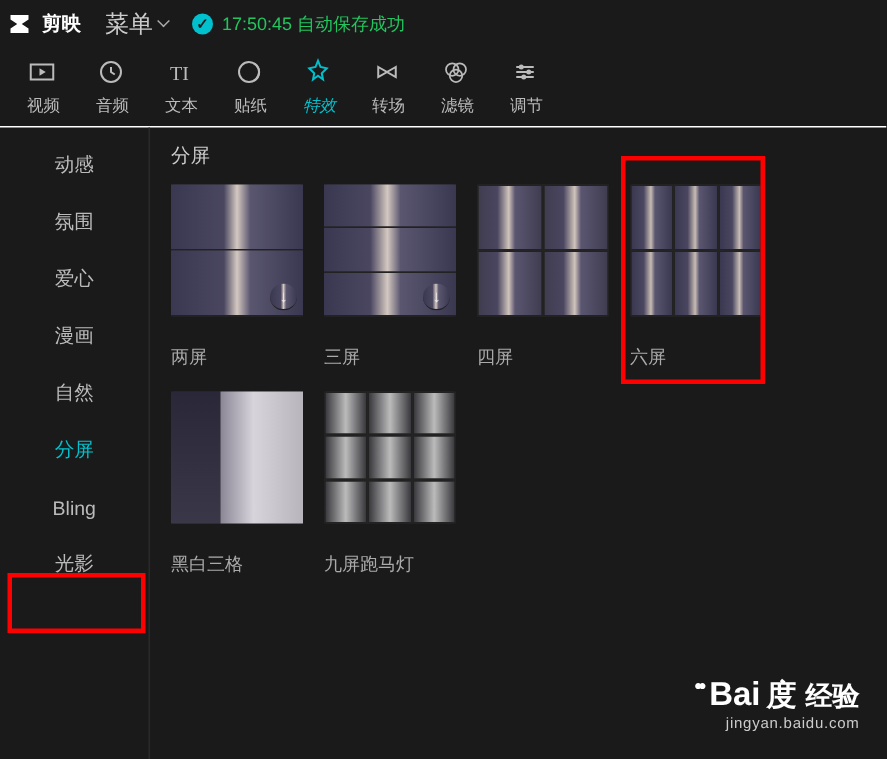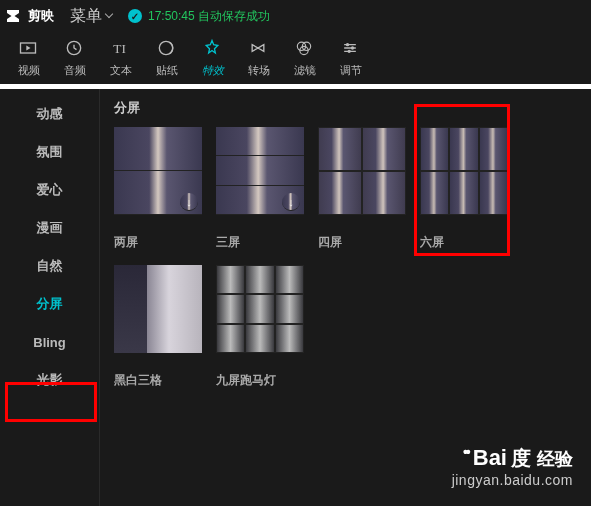--- a/index.html
+++ b/index.html
@@ -80,22 +80,21 @@
   height: 22px;
   display: inline-flex;
   align-items: center;
   margin-bottom: 4px;
 }
 .tool-label { font-size: 11px; }
 
 .main {
   display: flex;
   height: calc(506px - 84px);
-  border-top: 5px solid #ffffff;
-  font-weight: bold;
+  border-top: 1px solid #ffffff;
 }
 .sidebar {
   width: 100px;
   border-right: 1px solid #2a2a2a;
   padding-top: 6px;
 }
 .side-item {
   height: 38px;
   display: flex;
   align-items: center;
@@ -167,21 +166,21 @@
 .wm-main {
   font-size: 22px;
   font-weight: bold;
   display: flex;
   align-items: baseline;
   justify-content: flex-end;
   gap: 4px;
 }
 .wm-paw { font-size: 14px; position: relative; top: -8px; letter-spacing: -2px; }
 .wm-cn { font-weight: bold; font-size: 18px; margin-left: 2px; }
-.wm-sub { font-size: 14px; color: #ccc; letter-spacing: 0.5px; }
+.wm-sub { font-size: 10px; color: #ccc; letter-spacing: 0.5px; }
 
 
 .split2 { display: flex; flex-direction: column; }
 .split2 div { flex: 1; background: linear-gradient(90deg,#3a3850 0%,#4a4660 40%,#d4c8c0 50%,#5a5670 60%,#3a3850 100%); border-bottom:1px solid #222; }
 .split3 { display: flex; flex-direction: column; }
 .split3 div { flex: 1; background: linear-gradient(90deg,#3a3850 0%,#4a4660 35%,#d4c8c0 48%,#5a5670 58%,#3a3850 100%); border-bottom:1px solid #222; }
 .split4 { display: grid; grid-template: 1fr 1fr / 1fr 1fr; }
 .split4 div { background: linear-gradient(90deg,#403c50 0%,#4a4660 30%,#d0c4bc 48%,#5a5670 58%,#403c50 100%); border:1px solid #222; }
 .bw3 { display: flex; }
 .bw3 .bwl { width:38%; background: linear-gradient(#2a2838,#3a3848); }

